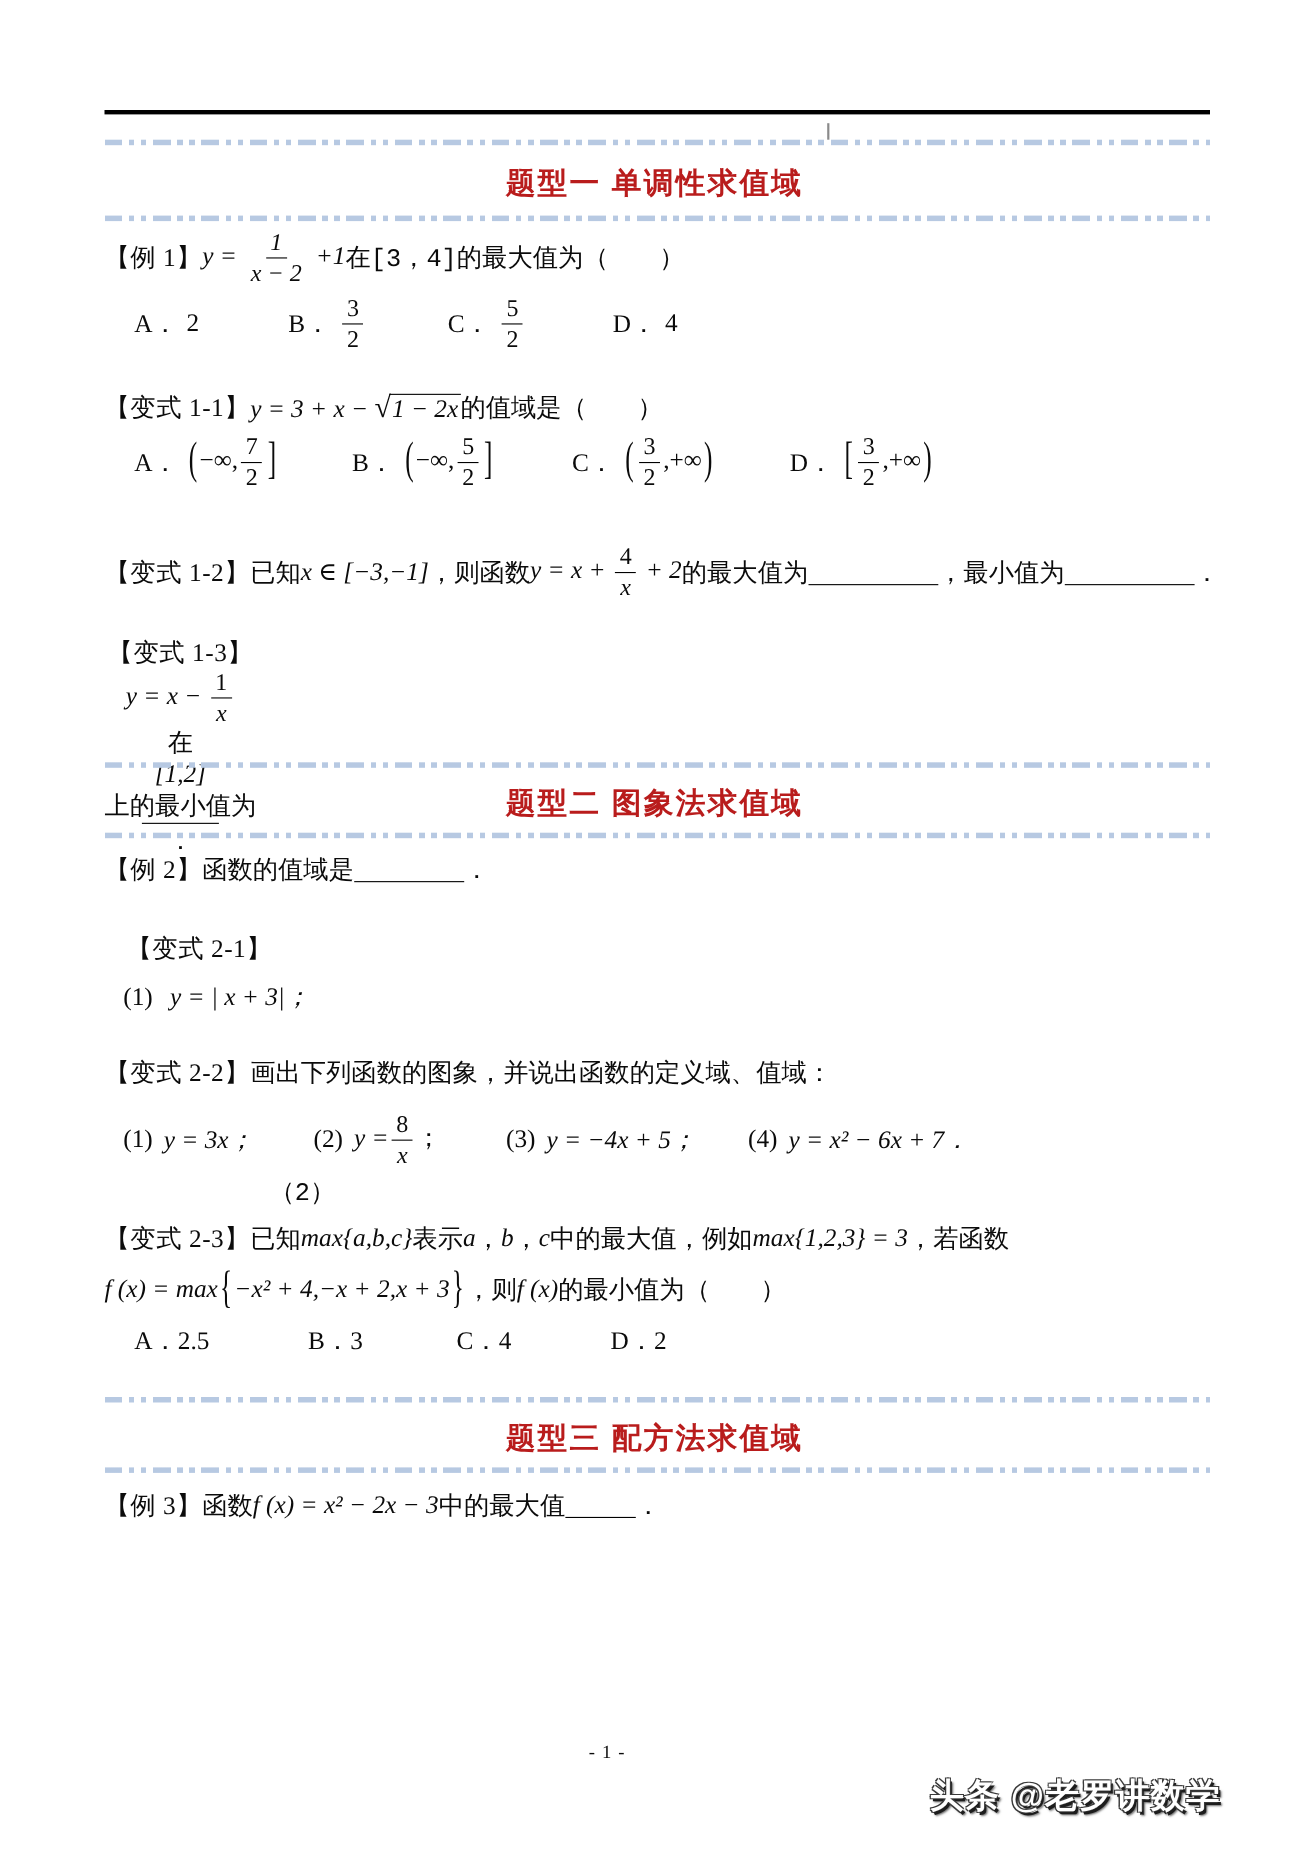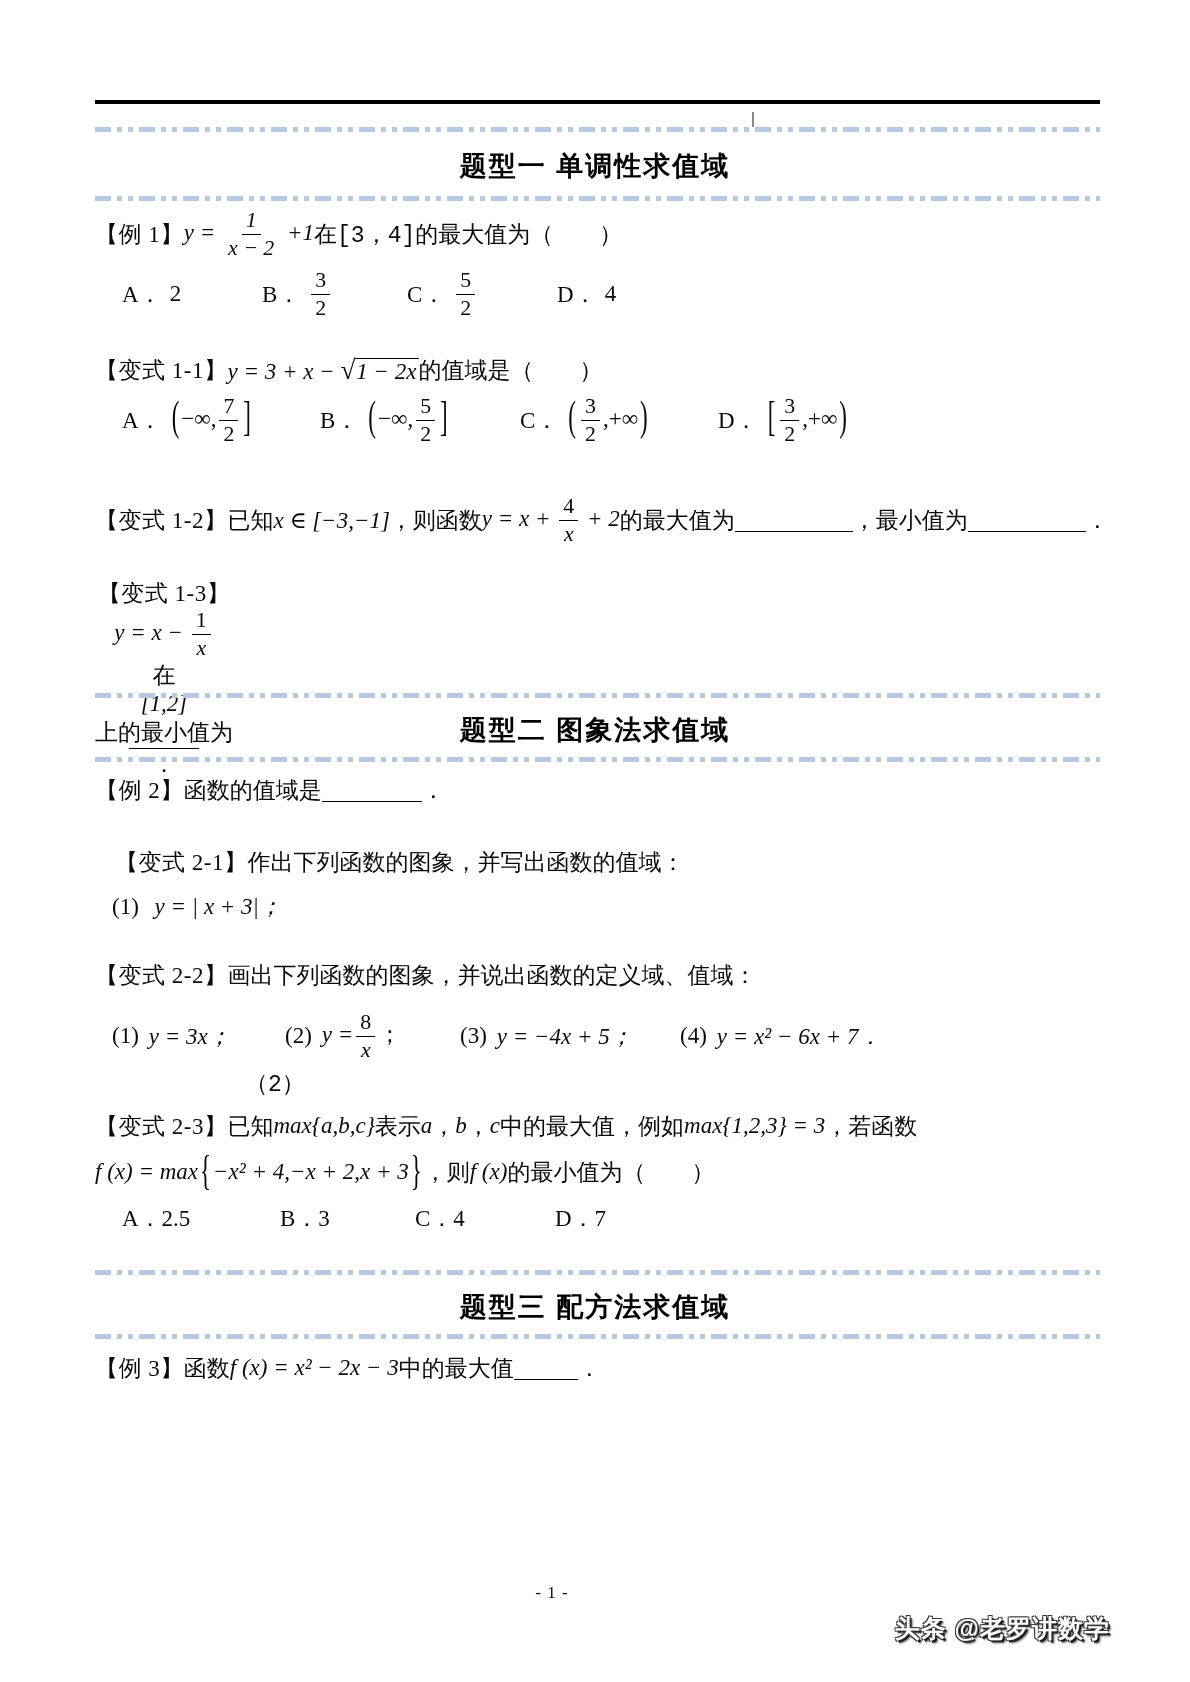--- a/index.html
+++ b/index.html
@@ -11,33 +11,33 @@
   .lab{font-family:"Liberation Serif","DejaVu Serif",serif;letter-spacing:.5px;}
   .mi{font-style:italic;font-family:"Liberation Serif","DejaVu Serif",serif;}
   .mi .up{font-style:normal;}
   .toprule{height:4px;background:#000;}
   .tick{width:2px;height:15px;background:#8a8a8a;}
   .sep{height:5px;background:repeating-linear-gradient(90deg,
         #b7c9e2 0 16px, transparent 16px 22px,
         #b7c9e2 22px 27px, transparent 27px 33px,
         #b7c9e2 33px 38px, transparent 38px 44px);}
   .title{width:100%;text-align:center;font-family:"Liberation Sans","DejaVu Sans",sans-serif;
-         font-weight:800;font-size:27px;letter-spacing:2px;color:#000000;}
+         font-weight:800;font-size:27px;letter-spacing:2px;color:#b91c1c;}
   .frac{display:inline-flex;flex-direction:column;align-items:center;vertical-align:middle;
         line-height:1.05;margin:0 3px;font-size:0.95em;}
   .frac .fnum{padding:0 4px 2px;border-bottom:1.5px solid #000;}
   .frac .fden{padding:2px 4px 0;}
   .sqrt .rad{font-style:normal;font-size:1.18em;margin-right:-1px;}
   .sqrt .sbody{border-top:1.6px solid #000;padding:0 2px;}
   .blank{display:inline-block;border-bottom:1.4px solid #000;height:1.02em;vertical-align:baseline;}
   .bigd{display:inline-block;transform:scaleY(1.8);transform-origin:55% 55%;font-style:normal;margin:0 2px;}
   .opt{display:inline-flex;align-items:center;}
   .olet{margin-right:8px;}
   .pagenum{font-size:17px;letter-spacing:1px;}
-  .watermark{font-family:"Liberation Sans","DejaVu Sans",sans-serif;font-weight:800;font-size:25px;
+  .watermark{font-family:"Liberation Sans","DejaVu Sans",sans-serif;font-weight:800;font-size:31px;
              color:#ffffff;letter-spacing:1px;
              text-shadow:-1px -1px 0 #3a3a3a,1px -1px 0 #3a3a3a,-1px 1px 0 #3a3a3a,
                          2px 2px 0 #1d1d1d,3px 3px 2px rgba(0,0,0,.6);}
   .gap-num{margin-left:14px;margin-right:10px;}
 </style>
 </head>
 <body>
 
 <div class="abs toprule" style="top:100px;left:95px;width:1005px;"></div>
 <div class="abs tick" style="top:112px;left:752px;"></div>
@@ -169,21 +169,20 @@
 <div class="abs row" style="top:772px;left:95px;height:36px;">
   <span class="lab">【例 2】</span>
   <span class="zh">函数</span>
   <span class="zh">的值域是</span>
   <span class="blank" style="width:100px;"></span>
   <span class="zh">．</span>
 </div>
 
 <div class="abs row" style="top:845px;left:95px;height:34px;margin-left:20px;">
   <span class="lab">【变式 2-1】</span>
-  <span class="zh">作出下列函数的图象，并写出函数的值域：</span>
 </div>
 <div class="abs row" style="top:888px;left:112px;height:36px;">
   <span style="width:208px;">
     <span class="up gap-num" style="margin-left:0;">(1)</span>
     <span class="mi">y = | x + 3|；</span>
   </span>
 </div>
 
 <div class="abs row" style="top:958px;left:95px;height:34px;">
   <span class="lab">【变式 2-2】</span>
@@ -234,21 +233,21 @@
   </span>
   <span class="zh">，则</span>
   <span class="mi">f (x)</span>
   <span class="zh">的最小值为</span>
   <span class="zh">（　　）</span>
 </div>
 <div class="abs row" style="top:1202px;left:122px;height:32px;">
   <span style="width:158px;">A．2.5</span>
   <span style="width:135px;">B．3</span>
   <span style="width:140px;">C．4</span>
-  <span>D．7</span>
+  <span>D．2</span>
 </div>
 
 <div class="abs sep" style="top:1270px;left:95px;width:1005px;"></div>
 <div class="abs title" style="top:1289px;left:0;">题型三 配方法求值域</div>
 <div class="abs sep" style="top:1334px;left:95px;width:1005px;"></div>
 
 <div class="abs row" style="top:1350px;left:95px;height:36px;">
   <span class="lab">【例 3】</span>
   <span class="zh">函数</span>
   <span class="mi">f (x) = x² − 2x − 3</span>

